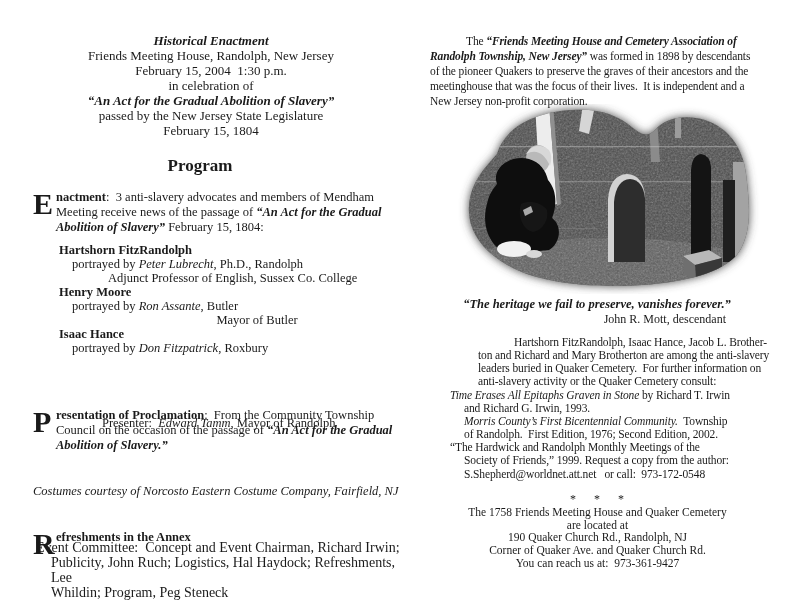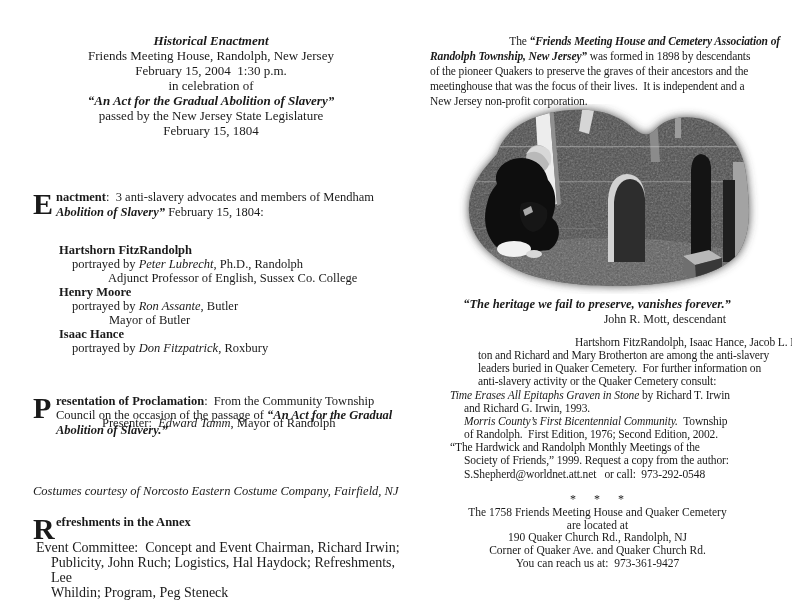--- a/index.html
+++ b/index.html
@@ -18,21 +18,21 @@
   .dc{position:relative;padding-left:23px;}
   .dropcap{position:absolute;left:0;top:1px;font-weight:bold;font-size:30px;line-height:26px;}
   .ind1{padding-left:26px;}
   .ind2{padding-left:39px;}
   .ind3{padding-left:75px;}
   .hang{padding-left:15px;}
   
   .rtext{font-size:11.5px;letter-spacing:-0.12px;}
   .rlh15{line-height:15px;}
   .rlh13{line-height:13.1px;}
-  .find{padding-left:36px;text-align:right;}
+  .find{padding-left:36px;}
   .src1{padding-left:20px;}
   .src2{padding-left:34px;}
   .caption{font-size:12.5px;font-weight:bold;font-style:italic;}
   .attr{font-size:12px;}
   .footer{font-size:11.5px;line-height:12.7px;}
 </style>
 </head>
 <body>
 
 <div class="page">
@@ -40,34 +40,36 @@
   <div class="abs lhead c" style="left:30px;top:33px;width:362px;">
     <div class="bi" data-bind="left_page.header.title">Historical Enactment</div>
     <div data-bind="left_page.header.venue">Friends Meeting House, Randolph, New Jersey</div>
     <div data-bind="left_page.header.datetime">February 15, 2004  1:30 p.m.</div>
     <div data-bind="left_page.header.celebration">in celebration of</div>
     <div class="bi" data-bind="left_page.header.act_title">“An Act for the Gradual Abolition of Slavery”</div>
     <div data-bind="left_page.header.passed_by">passed by the New Jersey State Legislature</div>
     <div data-bind="left_page.header.act_date">February 15, 1804</div>
   </div>
 
+  <div class="abs b c" style="left:30px;top:156px;width:340px;font-size:17px;" data-bind="left_page.program_heading">Program</div>
 
   <div class="abs lbody dc" style="left:33px;top:190px;width:372px;">
     <span class="dropcap" data-bind="left_page.enactment.dropcap">E</span>
     <div><span class="b" data-bind="left_page.enactment.l1_bold">nactment</span><span data-bind="left_page.enactment.l1_rest">:  3 anti-slavery advocates and members of Mendham</span></div>
+    <div><span data-bind="left_page.enactment.l2_rest">Meeting receive news of the passage of </span><span class="bi" data-bind="left_page.enactment.l2_act">“An Act for the Gradual</span></div>
     <div><span class="bi" data-bind="left_page.enactment.l3_act">Abolition of Slavery”</span><span data-bind="left_page.enactment.l3_rest"> February 15, 1804:</span></div>
   </div>
 
   <div class="abs cast" style="left:33px;top:243px;width:372px;">
     <div class="ind1 b" data-bind="left_page.cast.0.name">Hartshorn FitzRandolph</div>
     <div class="ind2"><span data-bind="left_page.cast.0.portrayed_pre">portrayed by </span><span class="i" data-bind="left_page.cast.0.actor">Peter Lubrecht</span><span data-bind="left_page.cast.0.portrayed_post">, Ph.D., Randolph</span></div>
     <div class="ind3" data-bind="left_page.cast.0.detail">Adjunct Professor of English, Sussex Co. College</div>
     <div class="ind1 b" data-bind="left_page.cast.1.name">Henry Moore</div>
     <div class="ind2"><span data-bind="left_page.cast.1.portrayed_pre">portrayed by </span><span class="i" data-bind="left_page.cast.1.actor">Ron Assante</span><span data-bind="left_page.cast.1.portrayed_post">, Butler</span></div>
-    <div class="ind3" style="padding-left:76px;" data-bind="left_page.cast.1.detail">Mayor of Butler</div>
+    <div class="ind3" style="padding-left:76px;text-align:center;" data-bind="left_page.cast.1.detail">Mayor of Butler</div>
     <div class="ind1 b" data-bind="left_page.cast.2.name">Isaac Hance</div>
     <div class="ind2"><span data-bind="left_page.cast.2.portrayed_pre">portrayed by </span><span class="i" data-bind="left_page.cast.2.actor">Don Fitzpatrick</span><span data-bind="left_page.cast.2.portrayed_post">, Roxbury</span></div>
   </div>
 
   <div class="abs lbody dc" style="left:33px;top:364px;width:372px;">
     <span class="dropcap" data-bind="left_page.presentation.dropcap">P</span>
     <div><span class="b" data-bind="left_page.presentation.l1_bold">resentation of Proclamation</span><span data-bind="left_page.presentation.l1_rest">:  From the Community Township</span></div>
     <div><span data-bind="left_page.presentation.l2_rest">Council on the occasion of the passage of </span><span class="bi" data-bind="left_page.presentation.l2_act">“An Act for the Gradual</span></div>
     <div><span class="bi" data-bind="left_page.presentation.l3_act">Abolition of Slavery.”</span></div>
   </div>
@@ -162,21 +164,21 @@
     <div data-bind="right_page.buried.l4">anti-slavery activity or the Quaker Cemetery consult:</div>
   </div>
 
   <div class="abs rtext rlh13" style="left:430px;top:389px;width:350px;">
     <div class="src1"><span class="i" data-bind="right_page.sources.s1_title">Time Erases All Epitaphs Graven in Stone</span><span data-bind="right_page.sources.s1_rest"> by Richard T. Irwin</span></div>
     <div class="src2" data-bind="right_page.sources.s1_cont">and Richard G. Irwin, 1993.</div>
     <div class="src2"><span class="i" data-bind="right_page.sources.s2_title2">Morris County’s First Bicentennial Community.</span><span data-bind="right_page.sources.s2_rest">  Township</span></div>
     <div class="src2" data-bind="right_page.sources.s2_cont">of Randolph.  First Edition, 1976; Second Edition, 2002.</div>
     <div class="src1" data-bind="right_page.sources.s3_l1">“The Hardwick and Randolph Monthly Meetings of the</div>
     <div class="src2" data-bind="right_page.sources.s3_l2">Society of Friends,” 1999. Request a copy from the author:</div>
-    <div class="src2" data-bind="right_page.sources.s3_l3">S.Shepherd@worldnet.att.net   or call:  973-292-0548</div>
+    <div class="src2" data-bind="right_page.sources.s3_l3">S.Shepherd@worldnet.att.net   or call:  973-172-0548</div>
   </div>
 
   <div class="abs c" style="left:432px;top:492px;width:330px;font-size:12px;" data-bind="right_page.separator_stars">*      *      *</div>
 
   <div class="abs footer c" style="left:430px;top:506px;width:335px;">
     <div data-bind="right_page.footer.l1">The 1758 Friends Meeting House and Quaker Cemetery</div>
     <div data-bind="right_page.footer.l2">are located at</div>
     <div data-bind="right_page.footer.l3">190 Quaker Church Rd., Randolph, NJ</div>
     <div data-bind="right_page.footer.l4">Corner of Quaker Ave. and Quaker Church Rd.</div>
     <div data-bind="right_page.footer.l5">You can reach us at:  973-361-9427</div>

